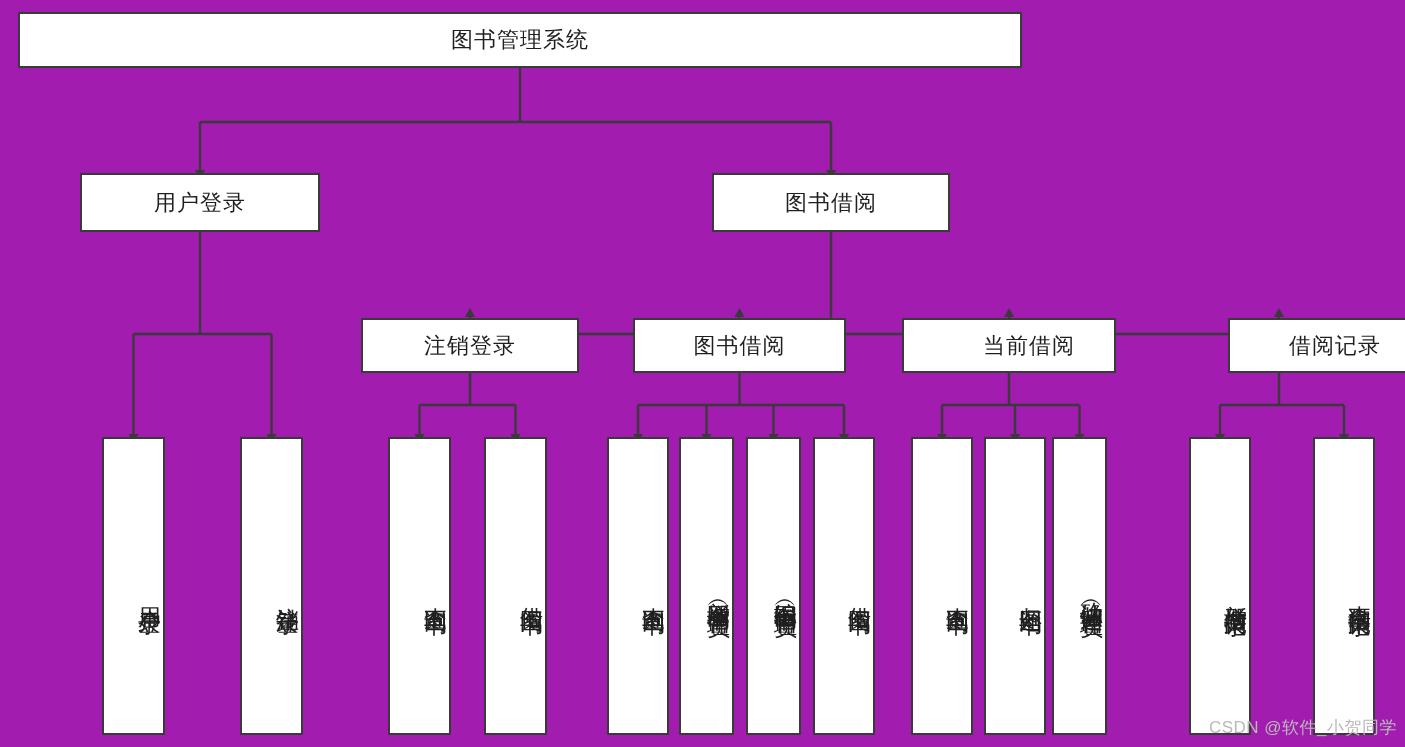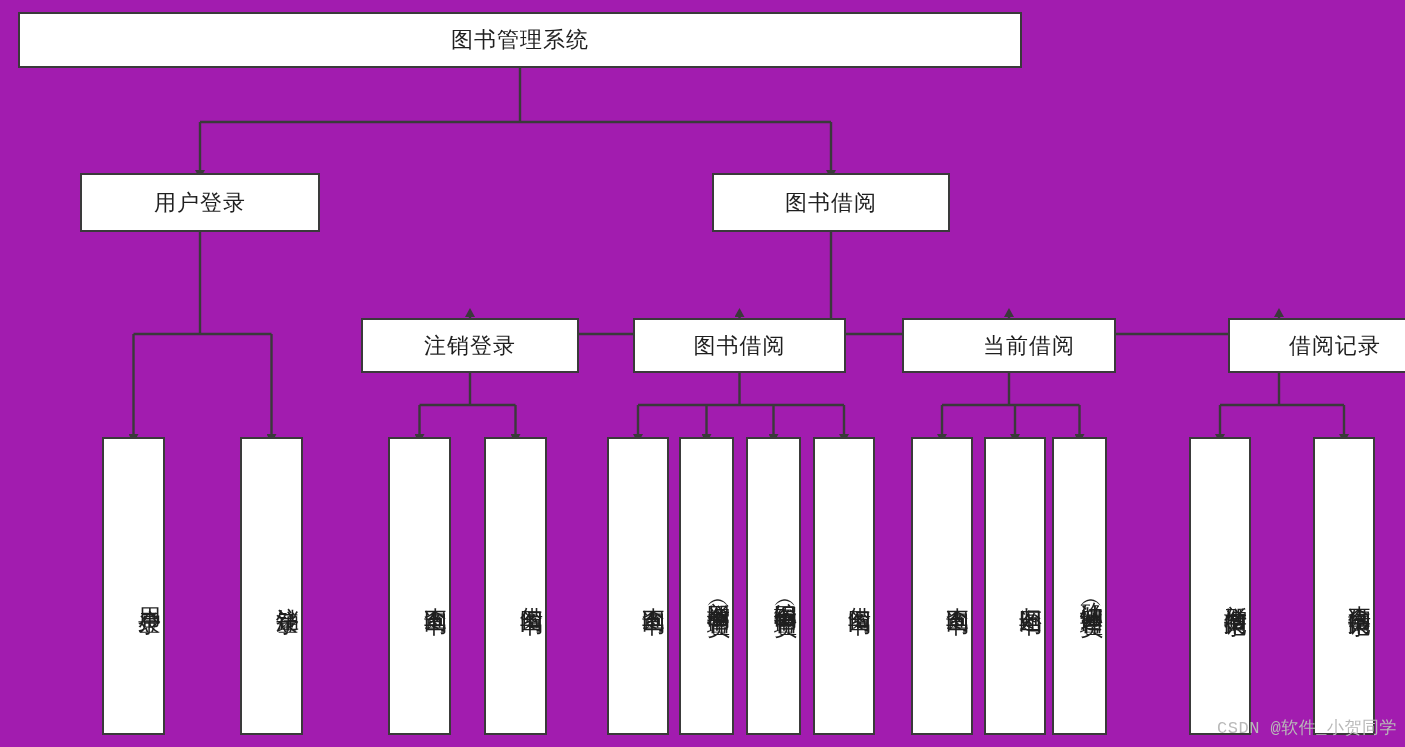--- a/index.html
+++ b/index.html
@@ -57,21 +57,21 @@
     white-space: nowrap;
   }
   #watermark {
     position: absolute;
     right: 8px;
     bottom: 8px;
     font-size: 17px;
     color: #b9b9b9;
     letter-spacing: 0.5px;
     white-space: nowrap;
-    font-family: Liberation Mono, monospace;
+    font-family: Liberation Sans, sans-serif;
   }
 </style>
 </head>
 <body>
 
 <div id="canvas">
 
   <svg class="edges" viewBox="0 0 1405 747" xmlns="http://www.w3.org/2000/svg">
     <defs>
       <marker id="arrowhead" markerWidth="9" markerHeight="10" refX="1" refY="5" orient="auto" markerUnits="userSpaceOnUse">

